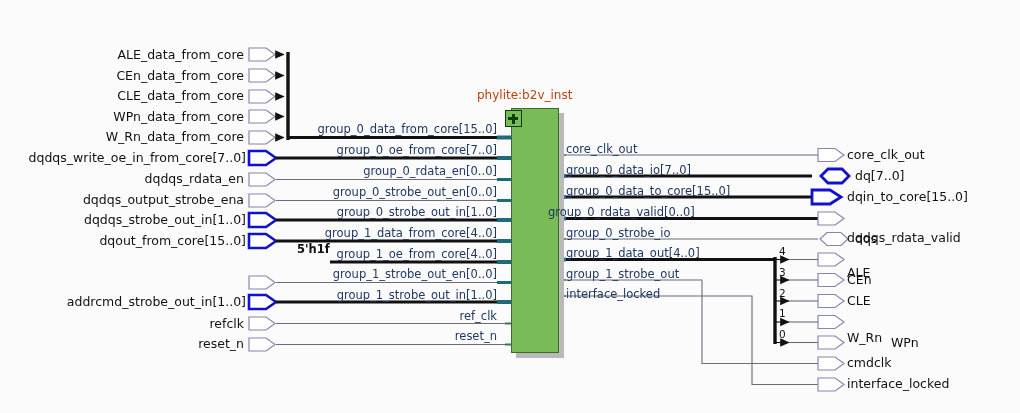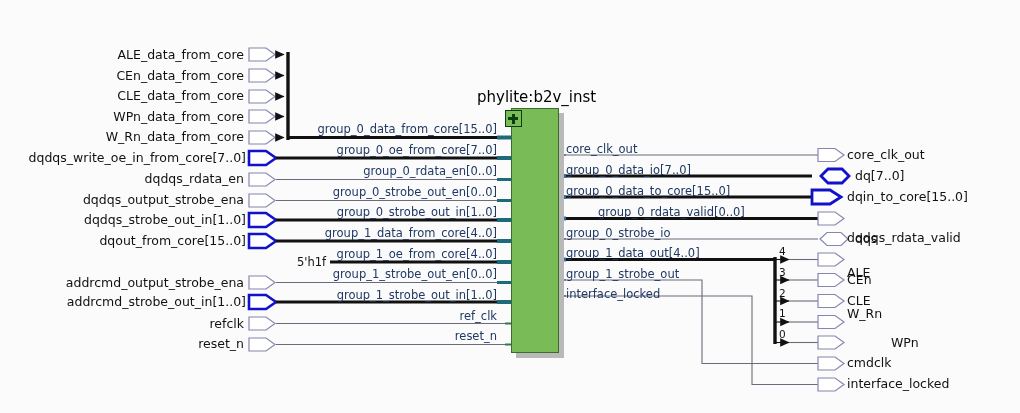--- a/index.html
+++ b/index.html
@@ -55,22 +55,22 @@
     position: absolute;
     font-size: 10.5px;
     color: #111111;
     white-space: nowrap;
     line-height: 1;
   }
 
   
   .blk-title {
     position: absolute;
-    font-size: 15px;
-    color: #000000;
+    font-size: 12px;
+    color: #c2410c;
     white-space: nowrap;
   }
   .blk-shadow {
     position: absolute;
     background: #b9b9b9;
   }
   .blk {
     position: absolute;
     background: #79bb57;
     border: 1px solid #3d6b2c;
@@ -220,60 +220,59 @@
   <div class="port-label left" style="right:776px; top:49px;">ALE_data_from_core</div>
   <div class="port-label left" style="right:776px; top:70px;">CEn_data_from_core</div>
   <div class="port-label left" style="right:776px; top:90px;">CLE_data_from_core</div>
   <div class="port-label left" style="right:776px; top:111px;">WPn_data_from_core</div>
   <div class="port-label left" style="right:776px; top:131px;">W_Rn_data_from_core</div>
   <div class="port-label left" style="right:774px; top:152px;">dqdqs_write_oe_in_from_core[7..0]</div>
   <div class="port-label left" style="right:776px; top:173px;">dqdqs_rdata_en</div>
   <div class="port-label left" style="right:776px; top:194px;margin-left:48px;">dqdqs_output_strobe_ena</div>
   <div class="port-label left" style="right:774px; top:214px;">dqdqs_strobe_out_in[1..0]</div>
   <div class="port-label left" style="right:774px; top:235px;">dqout_from_core[15..0]</div>
-  <div class="port-label left" style="right:776px; top:277px;">addrcmd_output_strobe_ena</div>
   <div class="port-label left" style="right:774px; top:296px;">addrcmd_strobe_out_in[1..0]</div>
   <div class="port-label left" style="right:776px; top:318px;">refclk</div>
   <div class="port-label left" style="right:776px; top:338px;">reset_n</div>
 
   <div class="wire-label r" style="right:523px; top:124px;padding-left:38px;">group_0_data_from_core[15..0]</div>
   <div class="wire-label r" style="right:523px; top:145px;">group_0_oe_from_core[7..0]</div>
   <div class="wire-label r" style="right:523px; top:166px;">group_0_rdata_en[0..0]</div>
   <div class="wire-label r" style="right:523px; top:187px;">group_0_strobe_out_en[0..0]</div>
   <div class="wire-label r" style="right:523px; top:207px;">group_0_strobe_out_in[1..0]</div>
   <div class="wire-label r" style="right:523px; top:228px;">group_1_data_from_core[4..0]</div>
   <div class="wire-label r" style="right:523px; top:249px;">group_1_oe_from_core[4..0]</div>
   <div class="wire-label r" style="right:523px; top:269px;">group_1_strobe_out_en[0..0]</div>
   <div class="wire-label r" style="right:523px; top:290px;">group_1_strobe_out_in[1..0]</div>
   <div class="wire-label r" style="right:523px; top:311px;">ref_clk</div>
   <div class="wire-label r" style="right:523px; top:331px;">reset_n</div>
 
-  <div class="const-label" style="left:297px; top:255px;">5'h1f</div>
+  <div class="const-label" style="left:297px; top:242px;font-weight:bold;">5'h1f</div>
 
   <div class="wire-label l" style="left:566px; top:144px;">core_clk_out</div>
   <div class="wire-label l" style="left:566px; top:165px;">group_0_data_io[7..0]</div>
   <div class="wire-label l" style="left:566px; top:186px;">group_0_data_to_core[15..0]</div>
-  <div class="wire-label l" style="left:598px; top:207px;">group_0_rdata_valid[0..0]</div>
+  <div class="wire-label l" style="left:548px; top:207px;">group_0_rdata_valid[0..0]</div>
   <div class="wire-label l" style="left:566px; top:228px;">group_0_strobe_io</div>
   <div class="wire-label l" style="left:566px; top:248px;">group_1_data_out[4..0]</div>
   <div class="wire-label l" style="left:566px; top:269px;">group_1_strobe_out</div>
   <div class="wire-label l" style="left:566px; top:289px;">interface_locked</div>
 
   <div class="tap-index" style="left:779px; top:246px;">4</div>
   <div class="tap-index" style="left:779px; top:267px;">3</div>
   <div class="tap-index" style="left:779px; top:288px;">2</div>
   <div class="tap-index" style="left:779px; top:308px;">1</div>
   <div class="tap-index" style="left:779px; top:329px;">0</div>
 
   <div class="port-label right" style="left:847px; top:149px;">core_clk_out</div>
   <div class="port-label right" style="left:855px; top:170px;">dq[7..0]</div>
   <div class="port-label right" style="left:847px; top:191px;">dqin_to_core[15..0]</div>
   <div class="port-label right" style="left:847px; top:212px;margin-top:20px;">dqdqs_rdata_valid</div>
   <div class="port-label right" style="left:855px; top:233px;">dqs</div>
   <div class="port-label right" style="left:847px; top:267px;">ALE</div>
   <div class="port-label right" style="left:847px; top:274px;text-align:right;">CEn</div>
   <div class="port-label right" style="left:847px; top:295px;">CLE</div>
-  <div class="port-label right" style="left:847px; top:308px;">W_Rn</div>
+  <div class="port-label right" style="left:847px; top:332px;">W_Rn</div>
   <div class="port-label right" style="left:847px; top:337px;margin-left:44px;">WPn</div>
   <div class="port-label right" style="left:847px; top:357px;">cmdclk</div>
   <div class="port-label right" style="left:847px; top:378px;">interface_locked</div>
 
 </div>
 
 </body></html>

